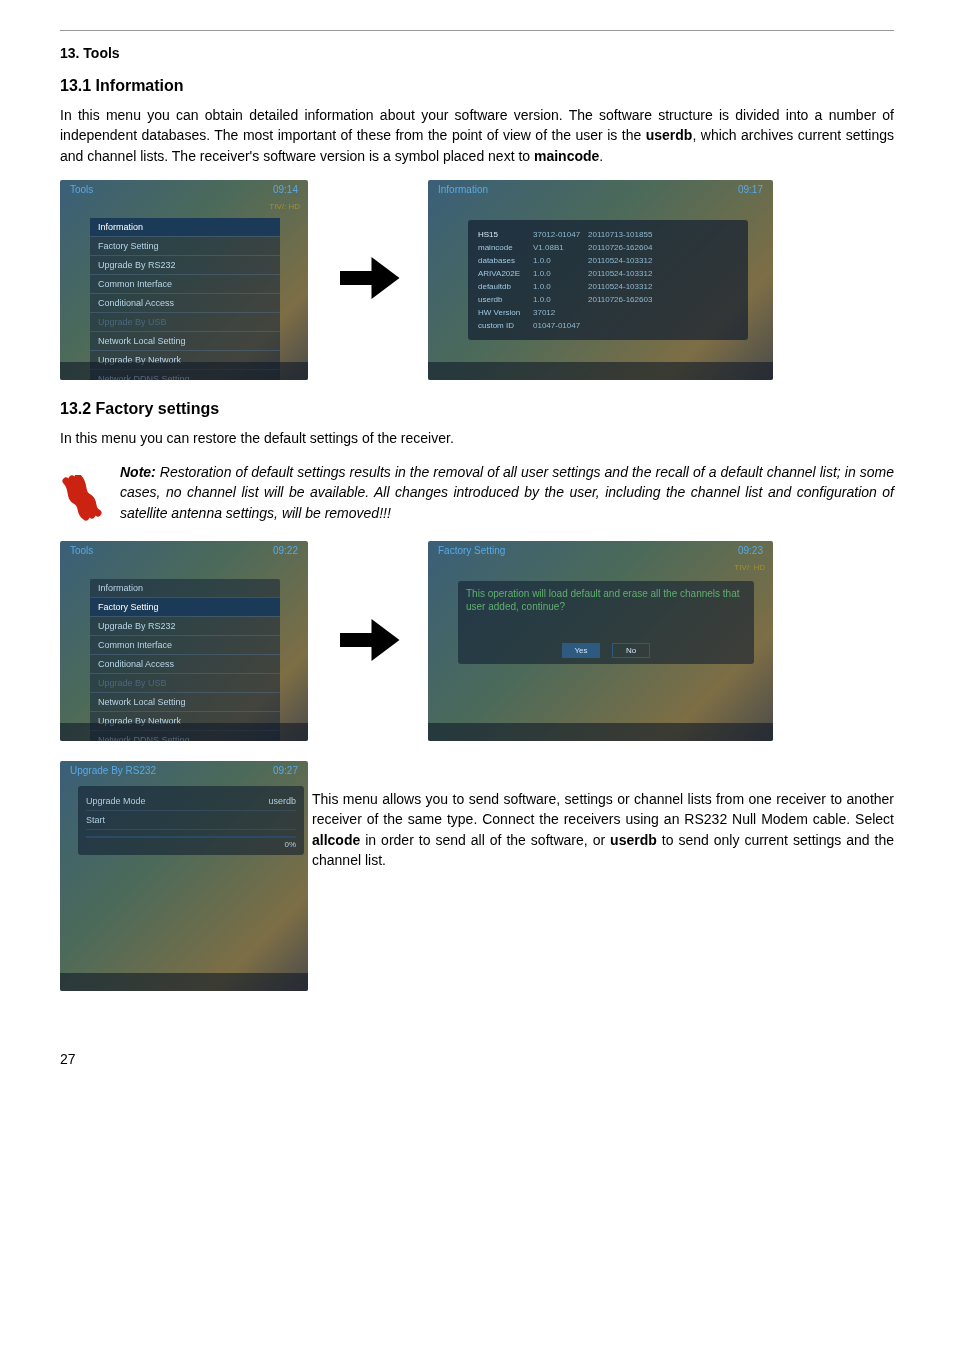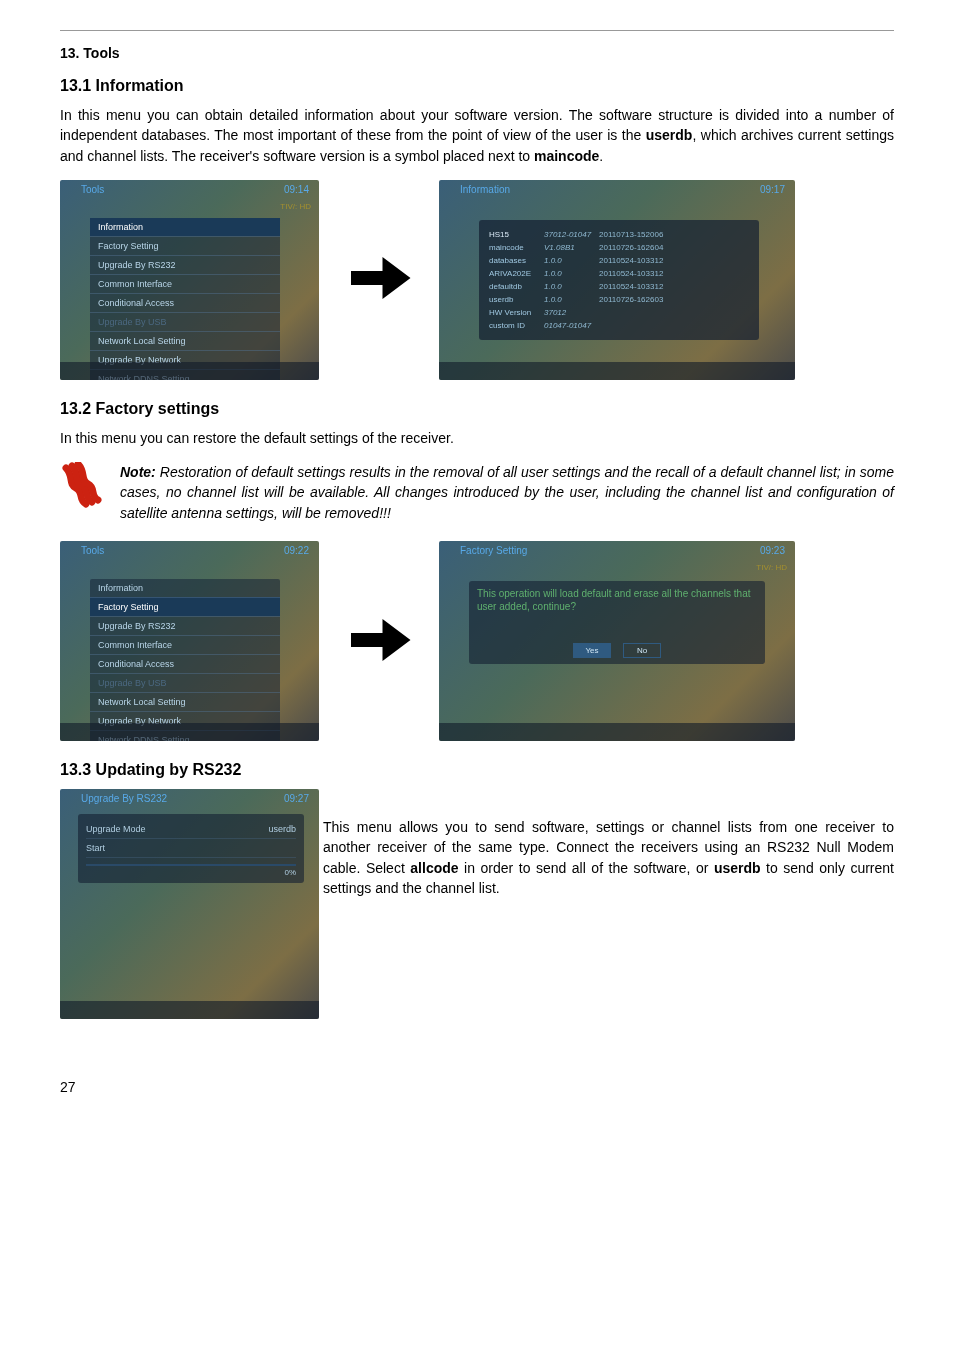--- a/index.html
+++ b/index.html
@@ -52,21 +52,20 @@
   
   .stb {
     width: 248px;
     height: 200px;
     background: linear-gradient(135deg, #3a5f78 0%, #4b6a5a 40%, #7d6e45 80%, #4b4b4b 100%);
     border-radius: 2px;
     position: relative;
     color: #cfe6f5;
     font-size: 8px;
     overflow: hidden;
-    padding-left: 11px;
   }
   .stb .titlebar {
     display: flex;
     justify-content: space-between;
     padding: 4px 10px 2px 10px;
     font-size: 10px;
   }
   .stb .titlebar .title { color: #58a9e8; }
   .stb .titlebar .clock { color: #58a9e8; }
   .stb .subbadge {
@@ -100,21 +99,21 @@
     background: rgba(18,30,48,0.7);
     border-radius: 3px;
     padding: 8px 10px;
     font-size: 8px;
   }
   .stb .infopanel .irow {
     display: flex;
     padding: 2px 0;
   }
   .stb .infopanel .irow .k { width: 55px; color: #9fc7e0; }
-  .stb .infopanel .irow .v1 { width: 55px; color: #8fb8d0; font-style: italic; }
+  .stb .infopanel .irow .v1 { width: 55px; color: #8fb8d0; }
   .stb .infopanel .irow .v2 { color: #8fb8d0; }
   .stb .infopanel .irow.head .k { color: #d8e8f5; }
   .stb .bottombar {
     position: absolute;
     bottom: 0; left: 0; right: 0;
     height: 18px;
     background: rgba(15,25,40,0.6);
   }
 
   
@@ -167,21 +166,21 @@
   .stb .upg .pct {
     text-align: right;
     font-size: 8px;
     color: #b0cde0;
     margin-top: 2px;
   }
 
   .note-row {
     display: flex;
     gap: 12px;
-    align-items: flex-start;
+    align-items: flex-end;
     margin: 10px 0 18px 0;
   }
   .note-icon {
     width: 48px; height: 48px;
     flex: 0 0 48px;
   }
   .note-text {
     flex: 1;
     font-style: italic;
     line-height: 1.45;
@@ -251,21 +250,21 @@
 
     <div class="stb" style="width:345px">
       <div class="titlebar">
         <span class="title">Information</span>
         <span class="clock">09:17</span>
       </div>
       <div class="infopanel" style="width:260px">
       <div class="irow head">
             <span class="k">HS15</span>
             <span class="v1">37012-01047</span>
-            <span class="v2">20110713-152006</span>
+            <span class="v2">20110713-101855</span>
           </div>
           <div class="irow">
             <span class="k">maincode</span>
             <span class="v1">V1.08B1</span>
             <span class="v2">20110726-162604</span>
           </div>
           <div class="irow">
             <span class="k">databases</span>
             <span class="v1">1.0.0</span>
             <span class="v2">20110524-103312</span>
@@ -354,21 +353,20 @@
         <div class="msg">This operation will load default and erase all the channels that user added, continue?</div>
         <div class="btns">
           <div class="btn sel">Yes</div>
           <div class="btn">No</div>
         </div>
       </div>
       <div class="bottombar"></div>
     </div>
   </div>
 
-  <h3 class="subsection">13.3 Updating by RS232</h3>
 
   <div class="row-13-3">
     <div class="stb" style="height:230px">
       <div class="titlebar">
         <span class="title">Upgrade By RS232</span>
         <span class="clock">09:27</span>
       </div>
       <div class="upg">
         <div>
             <div class="urow">

